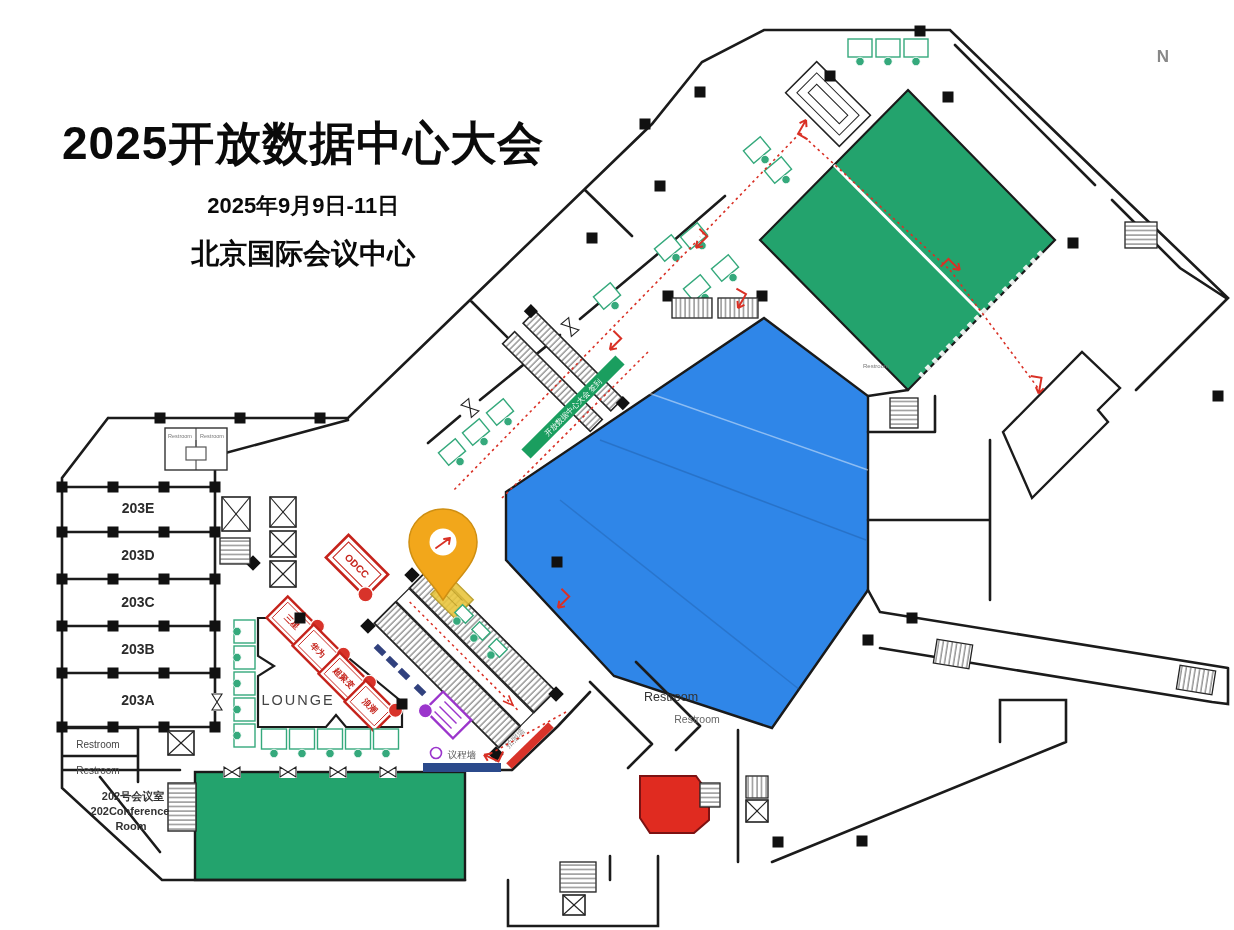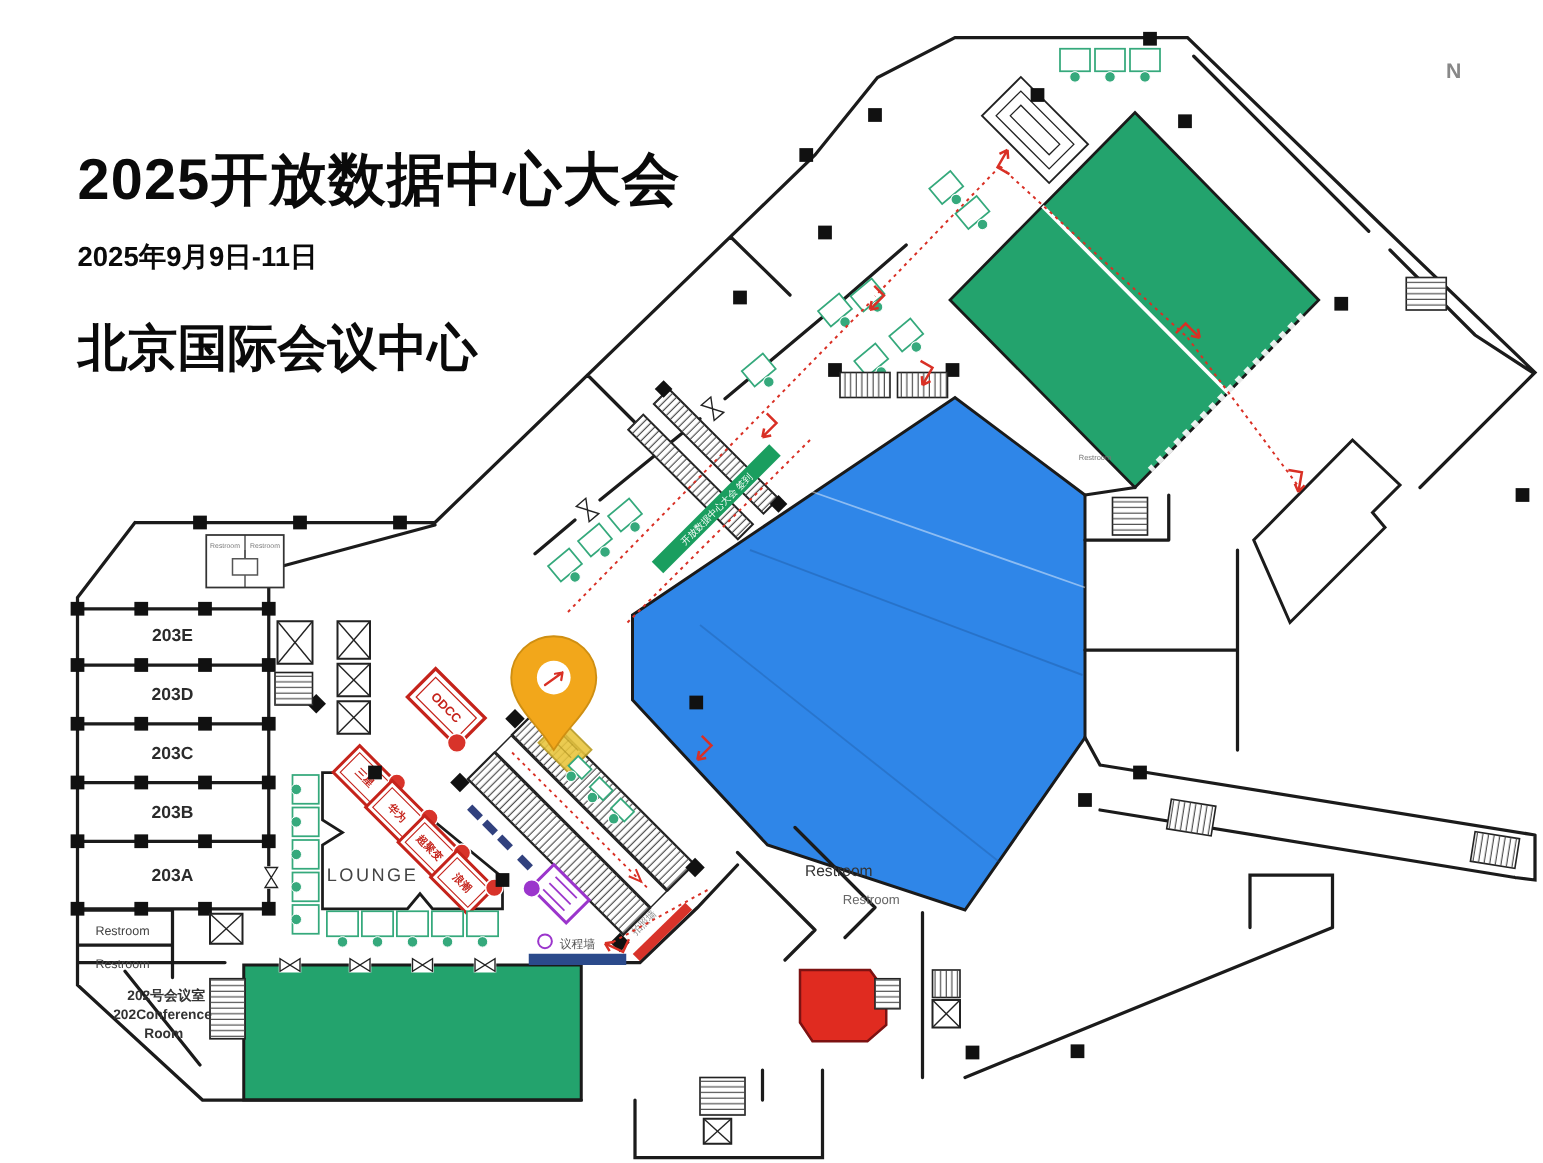--- a/index.html
+++ b/index.html
@@ -1,22 +1,22 @@
 <!DOCTYPE html>
 <html><head>
 <meta charset="utf-8">
 <style>
   html,body{margin:0;padding:0;background:#ffffff;}
   body{width:1234px;height:930px;position:relative;overflow:hidden;
        font-family:"Liberation Sans","DejaVu Sans",sans-serif;}
   #stage{position:absolute;inset:0;}
-  .titleblock{position:absolute;left:62px;top:118px;z-index:5;color:#0a0a0a;}
+  .titleblock{position:absolute;left:62px;top:118px;z-index:5;color:#0a0a0a;text-align:center;}
   .titleblock .t1{font-size:46px;font-weight:800;letter-spacing:1px;line-height:1.1;}
   .titleblock .t2{font-size:22px;font-weight:700;margin-top:22px;}
-  .titleblock .t3{font-size:40px;font-weight:700;margin-top:30px;}
+  .titleblock .t3{font-size:28px;font-weight:700;margin-top:14px;}
   svg text{font-family:"Liberation Sans","DejaVu Sans",sans-serif;}
   .roomlbl{font-size:14px;fill:#2b2b2b;font-weight:600;}
   .small-gray{fill:#777;}
 </style>
 </head>
 <body>
 
 <div id="stage">
 
   <div class="titleblock">

